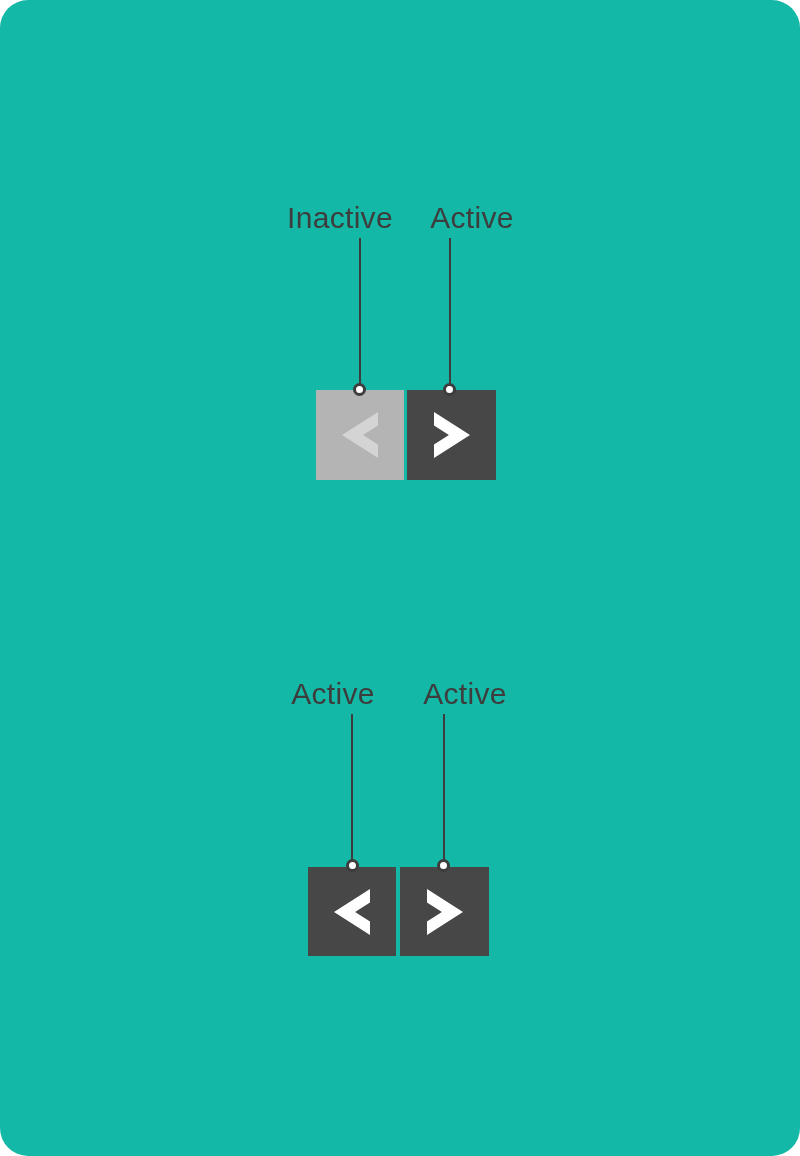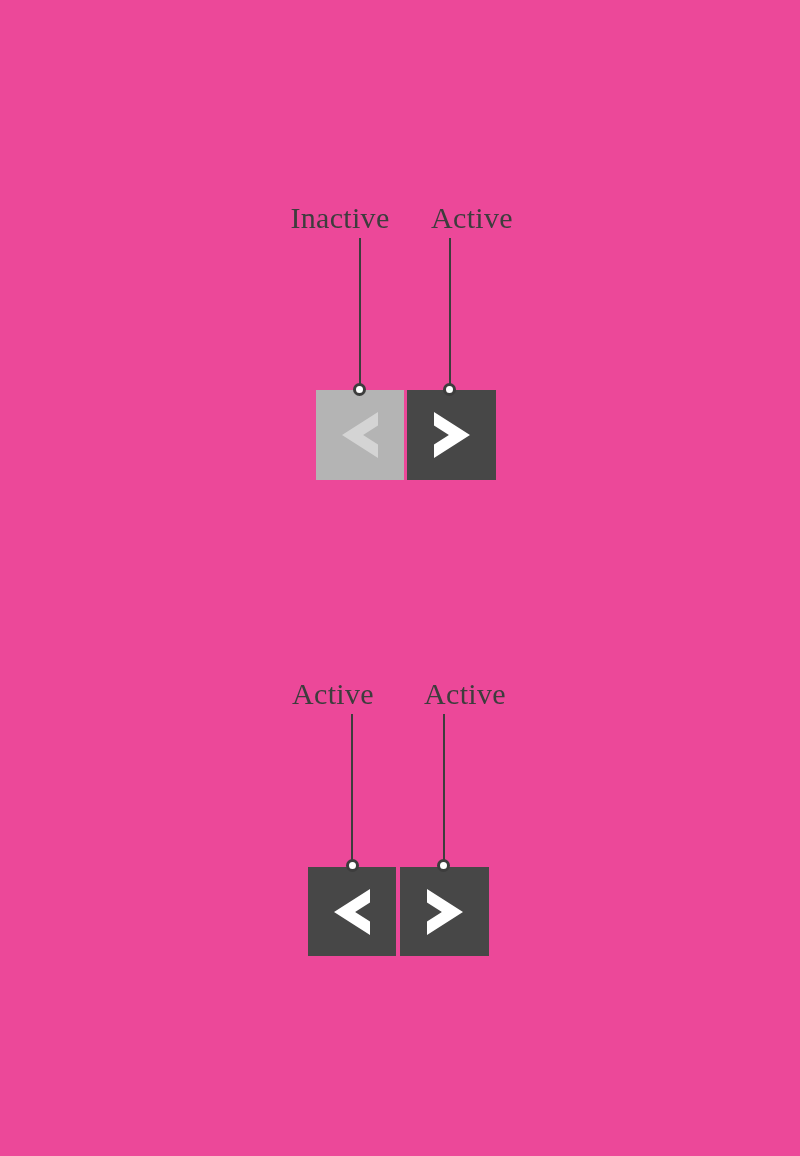--- a/index.html
+++ b/index.html
@@ -4,23 +4,24 @@
 <style>
   html, body {
     margin: 0;
     padding: 0;
     background: #ffffff;
   }
   .canvas {
     position: relative;
     width: 800px;
     height: 1156px;
-    background: #ec4899;
+    background: #14b8a6;
     overflow: hidden;
-    font-family: Liberation Serif, serif;
+    font-family: Liberation Sans, sans-serif;
+    border-radius: 28px;
   }
   .callout-label {
     position: absolute;
     transform: translateX(-50%);
     font-size: 30px;
     line-height: 34px;
     color: #3d3d3d;
     letter-spacing: 0.3px;
     white-space: nowrap;
   }

